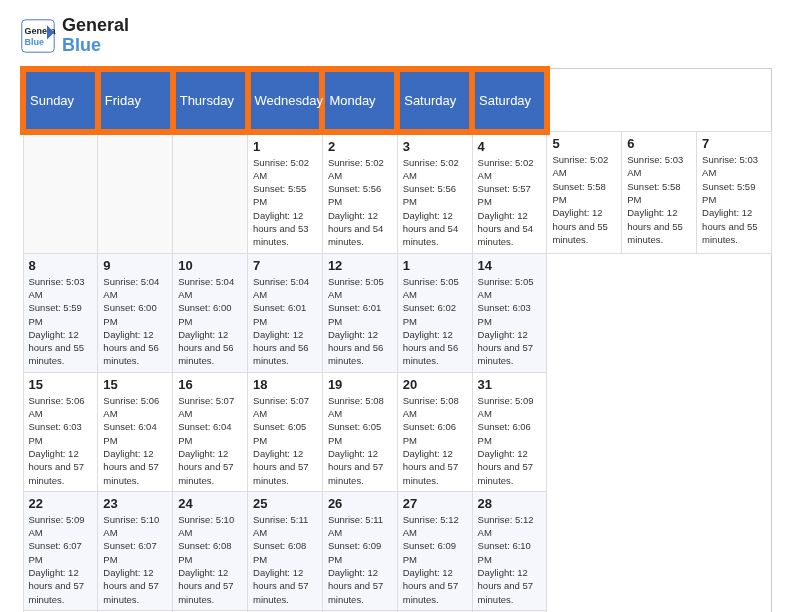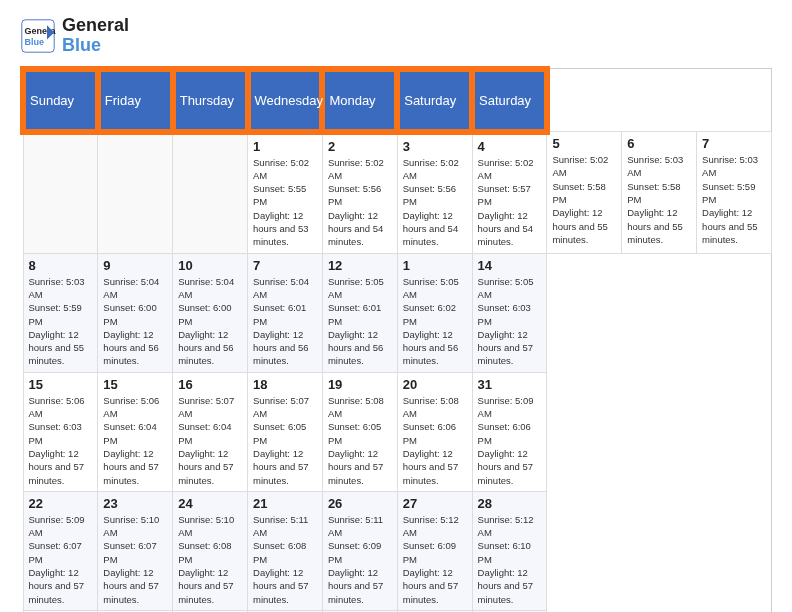--- a/index.html
+++ b/index.html
@@ -239,21 +239,21 @@
       </td>
           <td>
         <span class="day-num">23</span>
         <span class="day-info">Sunrise: 5:10 AM<br>Sunset: 6:07 PM<br>Daylight: 12 hours and 57 minutes.</span>
       </td>
           <td>
         <span class="day-num">24</span>
         <span class="day-info">Sunrise: 5:10 AM<br>Sunset: 6:08 PM<br>Daylight: 12 hours and 57 minutes.</span>
       </td>
           <td>
-        <span class="day-num">21</span>
+        <span class="day-num">25</span>
         <span class="day-info">Sunrise: 5:11 AM<br>Sunset: 6:08 PM<br>Daylight: 12 hours and 57 minutes.</span>
       </td>
           <td>
         <span class="day-num">26</span>
         <span class="day-info">Sunrise: 5:11 AM<br>Sunset: 6:09 PM<br>Daylight: 12 hours and 57 minutes.</span>
       </td>
           <td>
         <span class="day-num">27</span>
         <span class="day-info">Sunrise: 5:12 AM<br>Sunset: 6:09 PM<br>Daylight: 12 hours and 57 minutes.</span>
       </td>

